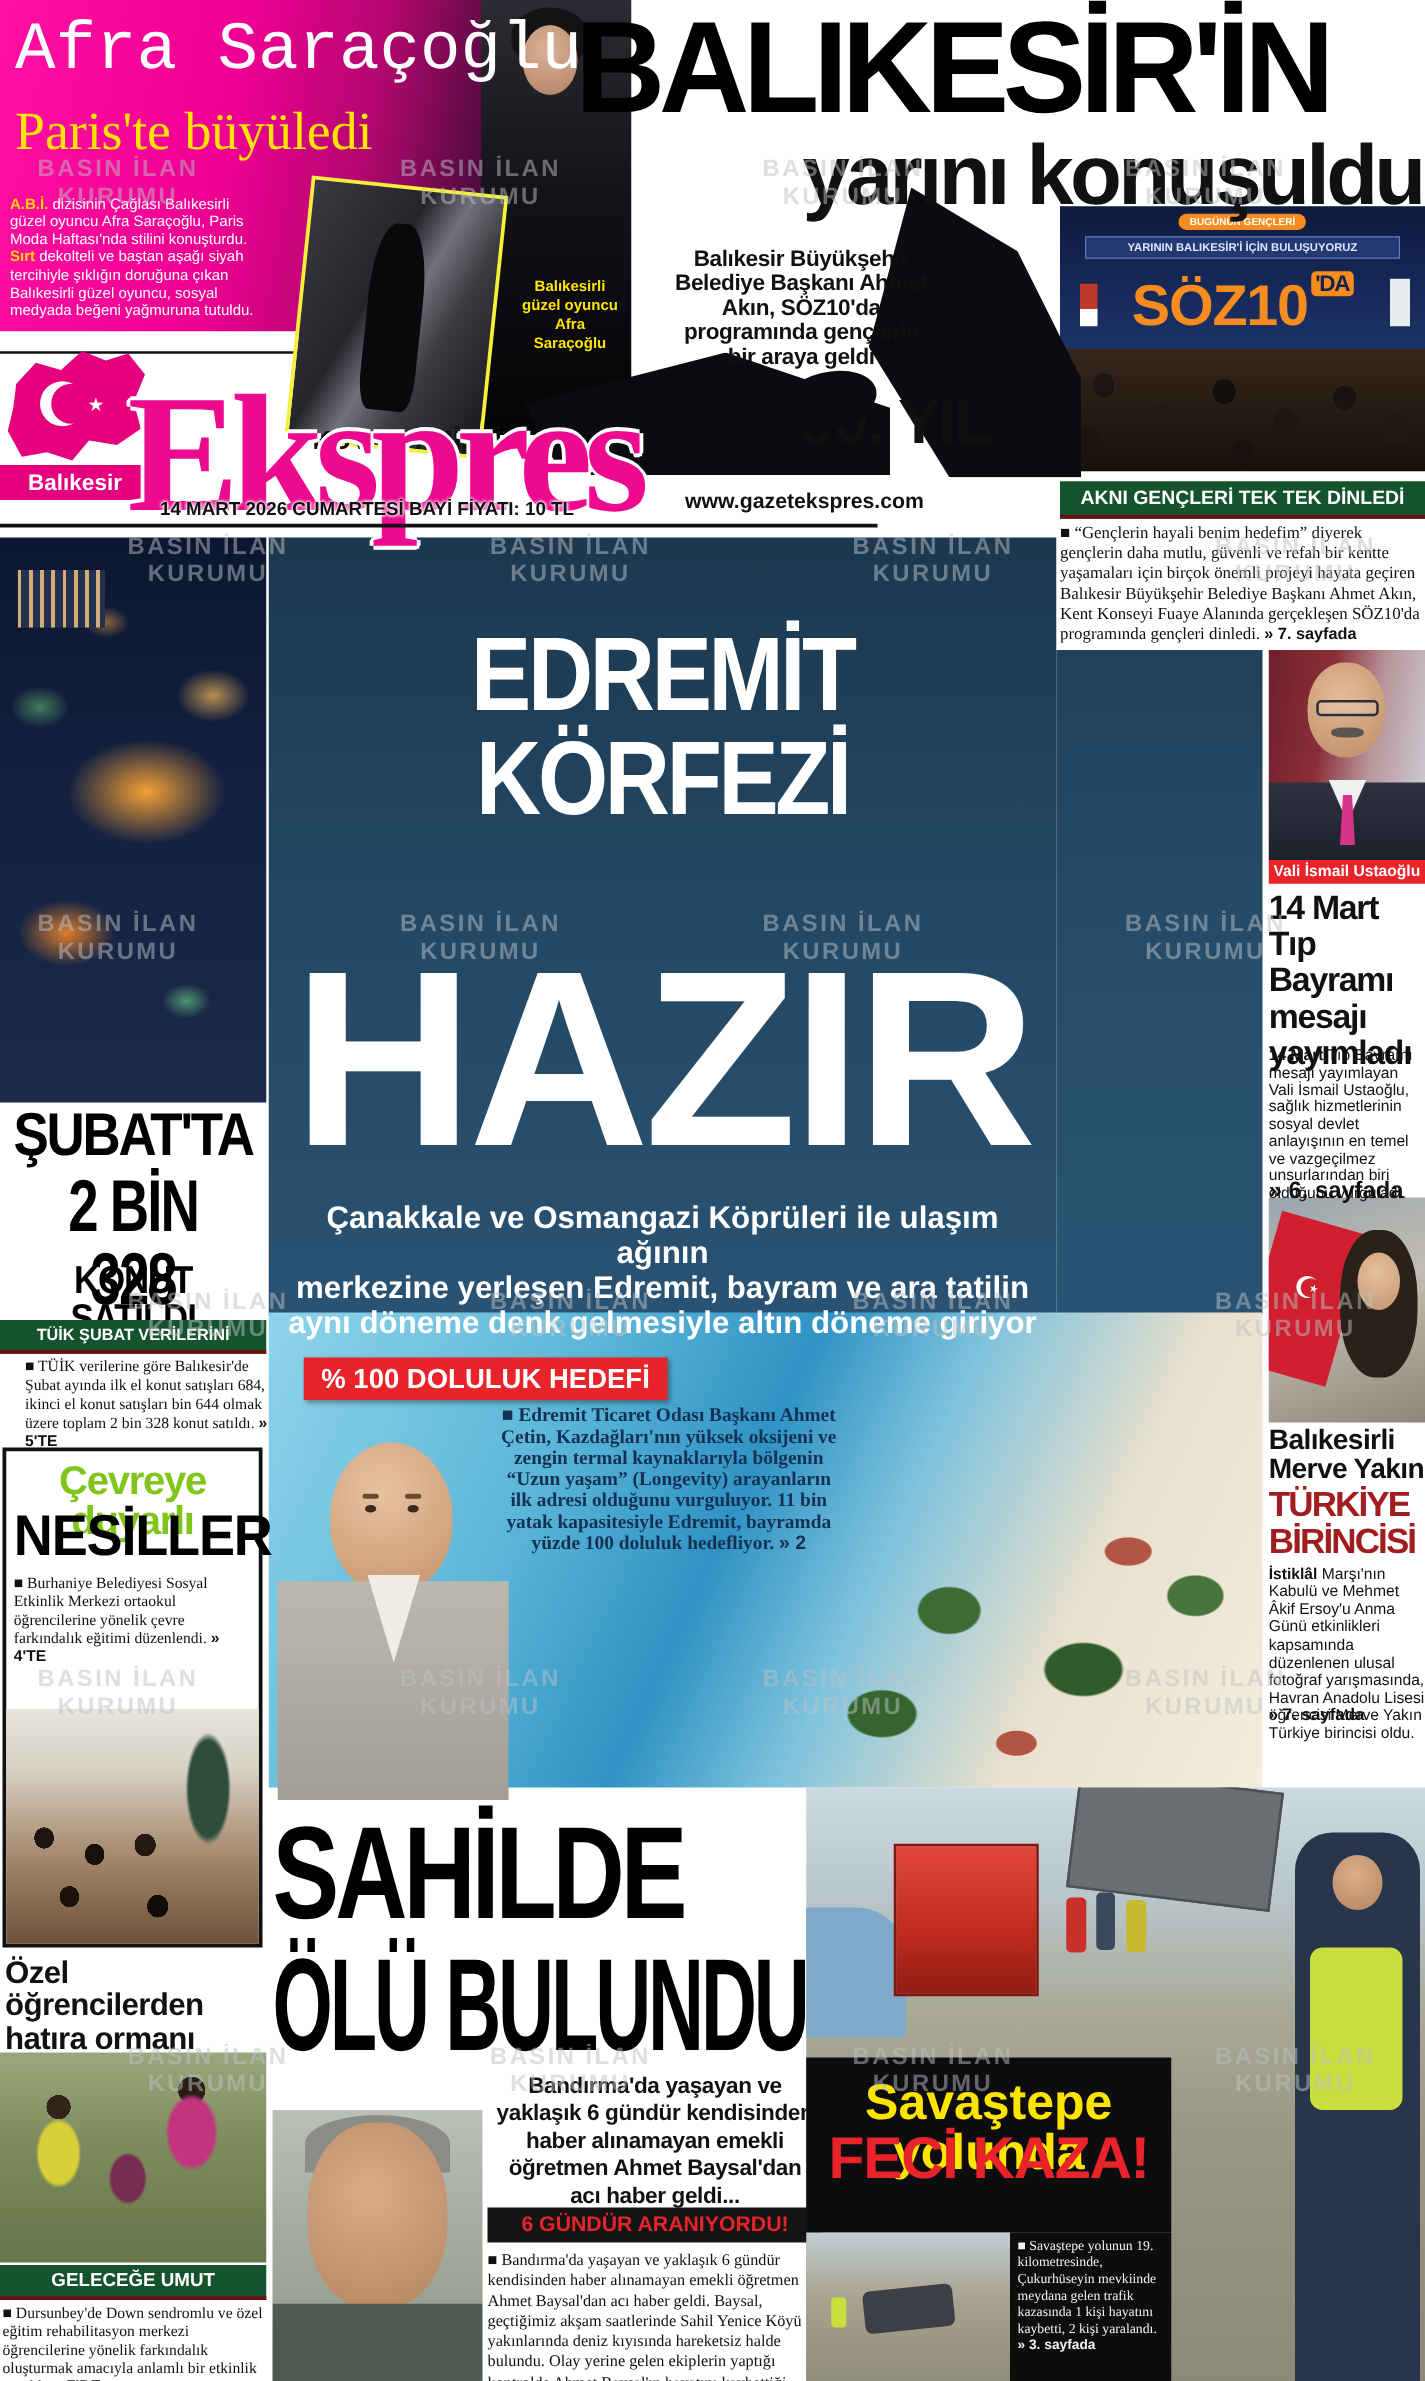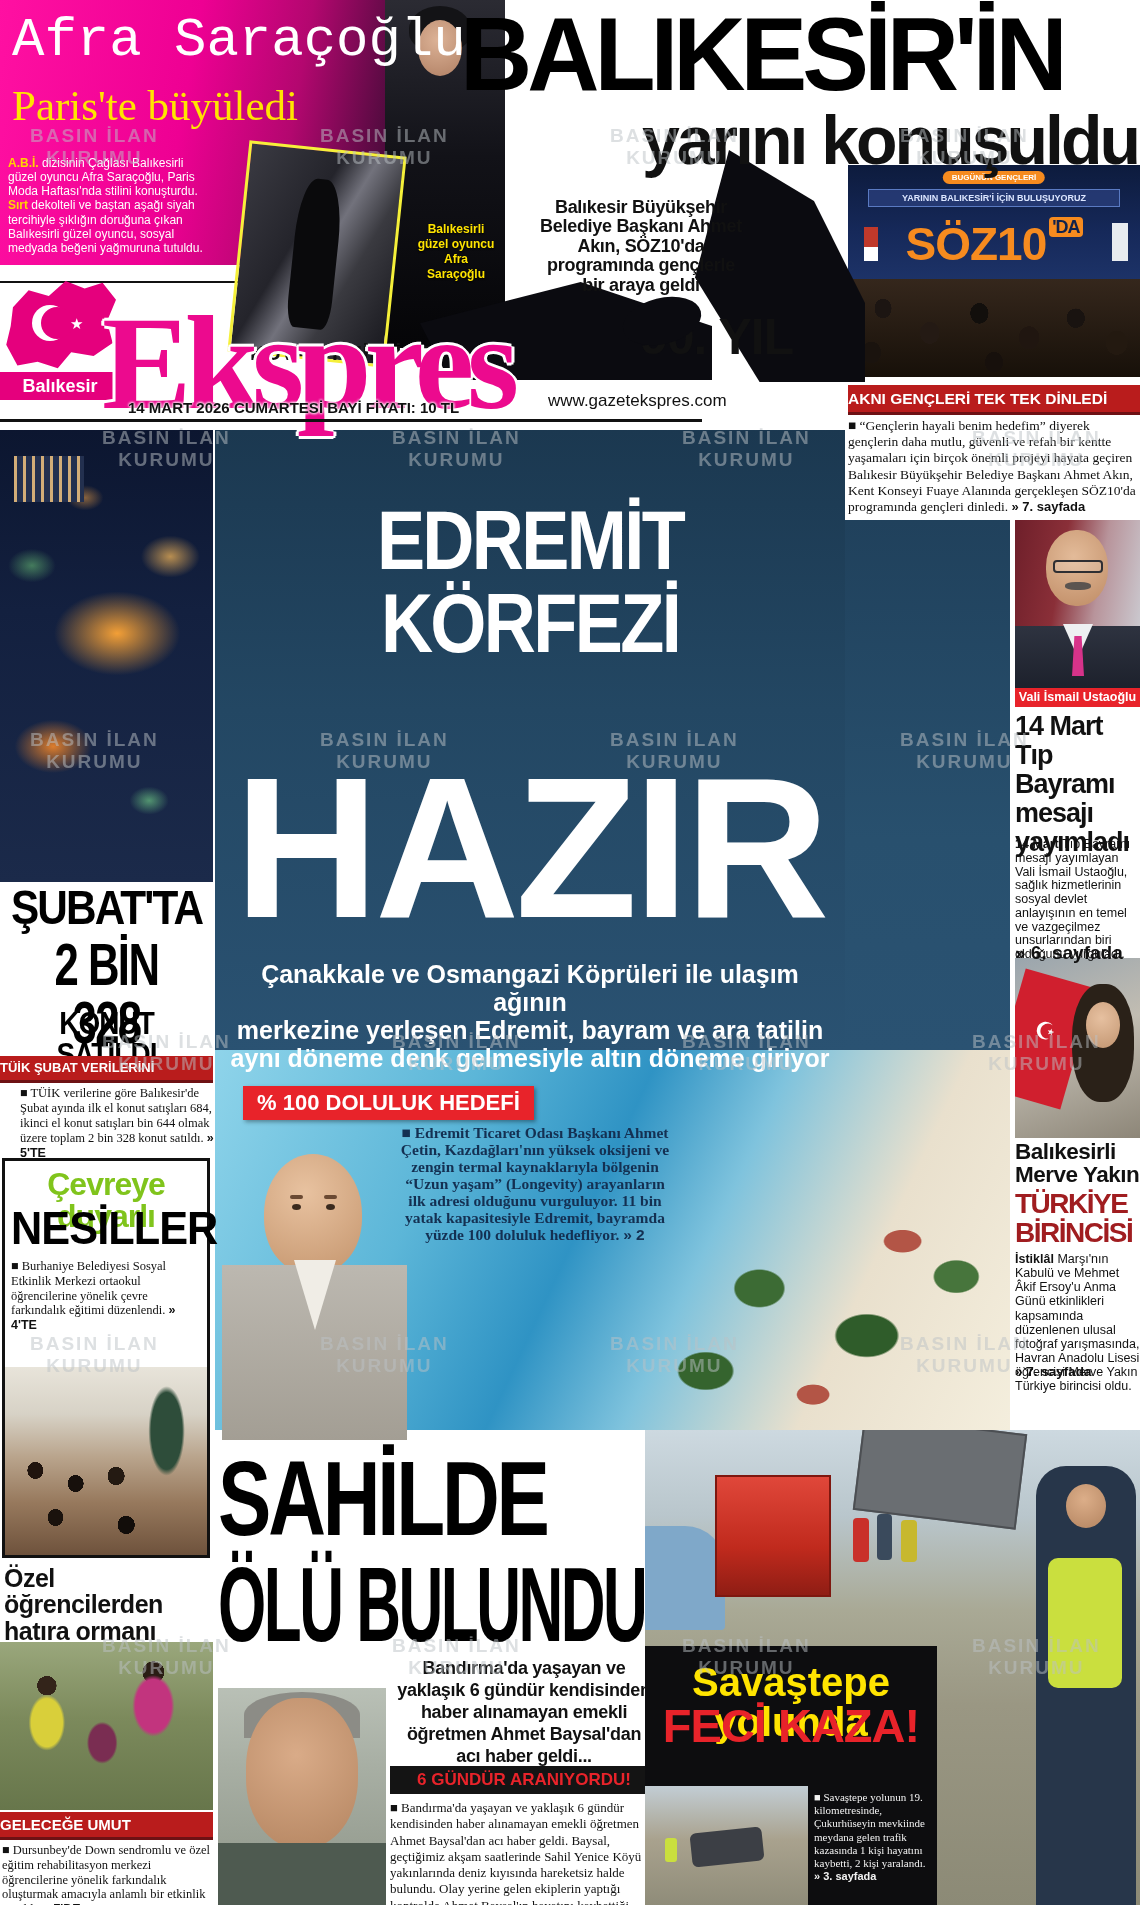--- a/index.html
+++ b/index.html
@@ -2,21 +2,21 @@
 <html style="--pink: #ec0a8e; --magenta: #e5007d; --red: #e8232a; --darkred: #6e1114; --navy: #1f3d58; --green: #80c41c; --maroon: #a01d20; --yellow: #ffe400; --orange: #f68b1f;"><head>
 <meta charset="utf-8">
 <style>
   html,body{margin:0;padding:0;background:#888;}
   .page{position:relative;width:1140px;height:1905px;background:#fff;overflow:hidden;
         font-family:"Liberation Sans",sans-serif;color:#111;}
   .abs{position:absolute;}
   .serif{font-family:"Liberation Serif",serif;}
   .prel{white-space:pre-line;}
   .hx{font-weight:900;color:#000;line-height:1;}
-  .kicker{background:#b91c1c;color:#fff;font-weight:900;text-align:left;
+  .kicker{background:#14532d;color:#fff;font-weight:900;text-align:center;
           border-bottom:3px solid var(--darkred,#6e1114);}
   .pref{font-family:"Liberation Sans",sans-serif;font-weight:900;}
 
   
   .wm{position:absolute;z-index:20;pointer-events:none;white-space:pre-line;text-align:center;
       font-weight:700;font-size:19px;line-height:1.15;letter-spacing:2px;
       color:rgba(188,193,198,0.5);}
 
   
   #afra-box{left:0;top:0;width:460px;height:265px;z-index:1;
@@ -90,21 +90,21 @@
   #logo-map .cres::after{content:"";position:absolute;left:9px;top:2px;width:32px;height:32px;border-radius:50%;
     background:var(--magenta,#e5007d);}
   #logo-map .star{position:absolute;left:66px;top:36px;color:#fff;font-size:15px;}
   #logo-region{left:0;top:372px;width:120px;height:28px;z-index:6;background:var(--magenta,#e5007d);
     color:#fff;font-weight:900;font-size:18px;text-align:center;line-height:28px;}
   #logo-text{left:102px;top:296px;z-index:6;font-family:Liberation Serif, serif;font-weight:bold;
     font-size:134px;line-height:1;letter-spacing:-7px;color:var(--pink,#ec0a8e);
     text-shadow:3px 0 0 #fff,-3px 0 0 #fff,0 3px 0 #fff,0 -3px 0 #fff,2px 2px 0 #fff,-2px -2px 0 #fff;}
   #dateline{left:128px;top:399px;z-index:8;font-size:15px;font-weight:900;
     text-shadow:0 0 3px #fff,0 0 3px #fff,0 0 3px #fff;}
-  #website{left:548px;top:391px;z-index:8;font-size:17px;font-weight:400;text-shadow:0 0 3px #fff;}
+  #website{left:548px;top:391px;z-index:8;font-size:17px;font-weight:700;text-shadow:0 0 3px #fff;}
   #rule-mast{left:0;top:419px;width:702px;height:3px;background:#111;z-index:8;}
 
   
   #night-photo{left:0;top:430px;width:213px;height:452px;z-index:1;
     background:
       radial-gradient(90px 60px at 55% 45%,rgba(255,166,54,.95),rgba(255,166,54,0) 70%),
       radial-gradient(55px 38px at 25% 70%,rgba(255,140,40,.85),transparent 70%),
       radial-gradient(42px 30px at 80% 28%,rgba(255,190,90,.7),transparent 70%),
       radial-gradient(34px 24px at 15% 30%,rgba(110,200,120,.55),transparent 70%),
       radial-gradient(28px 20px at 70% 82%,rgba(120,220,140,.6),transparent 70%),

